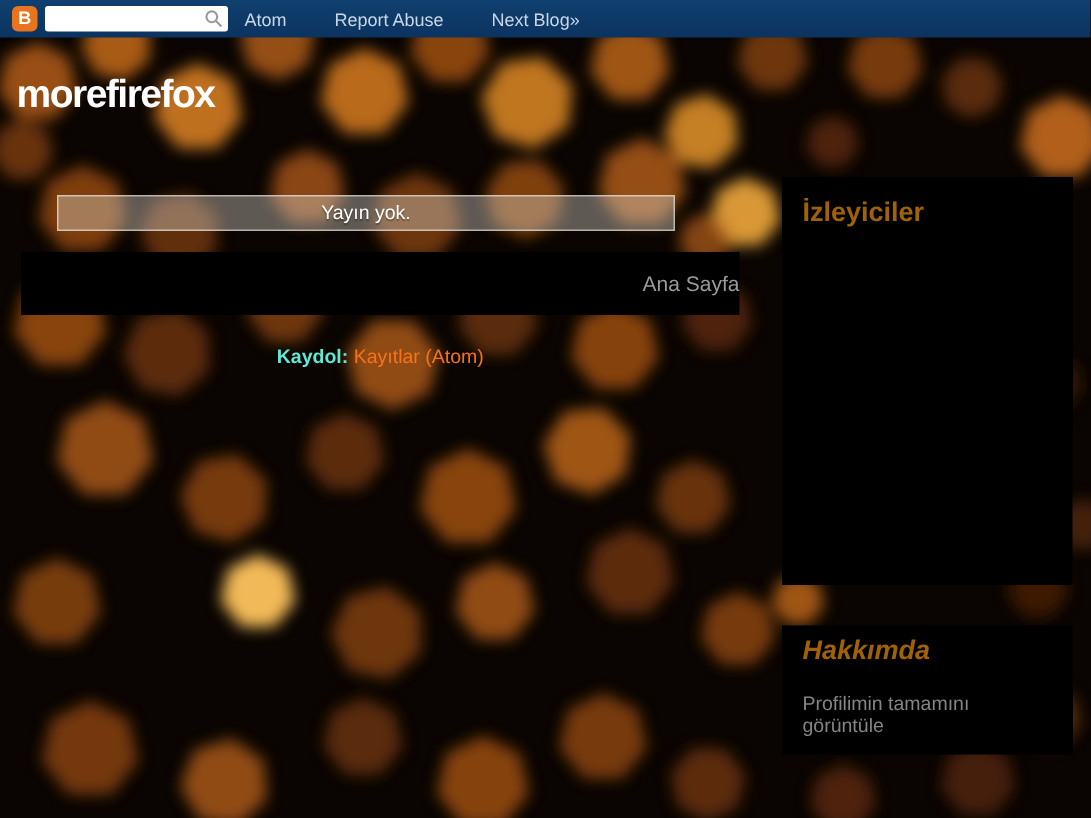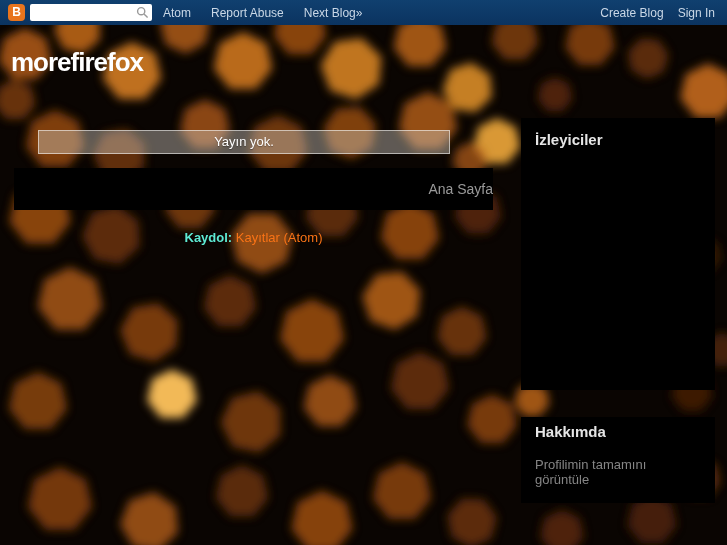--- a/index.html
+++ b/index.html
@@ -22,21 +22,21 @@
     text-align:center;flex:0 0 auto;cursor:pointer;
   }
   .search-box{position:relative;margin-left:5px;flex:0 0 auto;}
   .search-input{
     width:122px;height:17px;box-sizing:border-box;border:none;border-radius:2px;
     background:#fff;padding:0 20px 0 5px;font-size:11px;outline:none;
   }
   .search-icon{
     position:absolute;right:3px;top:2px;width:13px;height:13px;cursor:pointer;
   }
-  .nav-link{color:#c9d7e6;text-decoration:none;margin-left:20px;white-space:nowrap;cursor:pointer;}
+  .nav-link{color:#c9d7e6;text-decoration:none;margin-left:32px;white-space:nowrap;cursor:pointer;}
   .nav-link:first-of-type{margin-left:11px;}
   .nav-right{margin-left:auto;display:flex;}
   .nav-right .nav-link{margin-left:14px;}
 
   
   .blog-title{
     position:absolute;left:11px;top:47px;margin:0;z-index:3;
     font-size:26px;font-weight:bold;color:#ffffff;letter-spacing:-1px;
   }
 
@@ -54,24 +54,24 @@
   }
   .subscribe-line{
     position:absolute;left:14px;top:230px;width:479px;z-index:3;
     text-align:center;font-size:13px;
   }
   .subscribe-label{color:#5eead4;font-weight:bold;}
   .subscribe-link{color:#f97316;text-decoration:none;cursor:pointer;}
 
   
   .widget{position:absolute;left:521px;width:194px;background:#000000;box-sizing:border-box;z-index:3;}
-  .widget h2{margin:0;font-size:15px;font-weight:bold;color:#e5e5e5;}
+  .widget h2{margin:0;font-size:18px;font-weight:bold;color:#a16207;}
   .widget-followers{top:118px;height:272px;padding:13px 14px;}
   .widget-about{top:417px;height:86px;padding:6px 14px 14px;}
-  .widget-about h2{margin-bottom:17px;}
+  .widget-about h2{margin-bottom:17px;font-style:italic;}
   .profile-name{display:block;font-size:12px;font-weight:bold;color:#8f8f8f;
     text-decoration:none;margin-bottom:9px;cursor:pointer;}
   .profile-link{display:block;font-size:13px;color:#858585;text-decoration:none;cursor:pointer;}
 </style>
 </head>
 <body>
 
 <div class="page">
 
   <svg class="bokeh" viewBox="0 0 727 545" xmlns="http://www.w3.org/2000/svg">
@@ -148,24 +148,20 @@
     <div class="search-box">
       <input class="search-input" type="text" value="" style="">
       <svg class="search-icon" viewBox="0 0 13 13">
         <circle cx="5.2" cy="5.2" r="3.6" fill="none" stroke="#9a9a9a" stroke-width="1.4"></circle>
         <line x1="8" y1="8" x2="11.6" y2="11.6" stroke="#9a9a9a" stroke-width="1.4"></line>
       </svg>
     </div>
     <a class="nav-link">Atom</a>
     <a class="nav-link">Report Abuse</a>
     <a class="nav-link">Next Blog»</a>
-    <div class="nav-right">
-      <a class="nav-link">Create Blog</a>
-      <a class="nav-link">Sign In</a>
-    </div>
   </div>
 
   <h1 class="blog-title">morefirefox</h1>
 
   <div class="status-bar">Yayın yok.</div>
 
   <div class="tab-bar">Ana Sayfa</div>
 
   <div class="subscribe-line">
     <span class="subscribe-label">Kaydol:</span>

